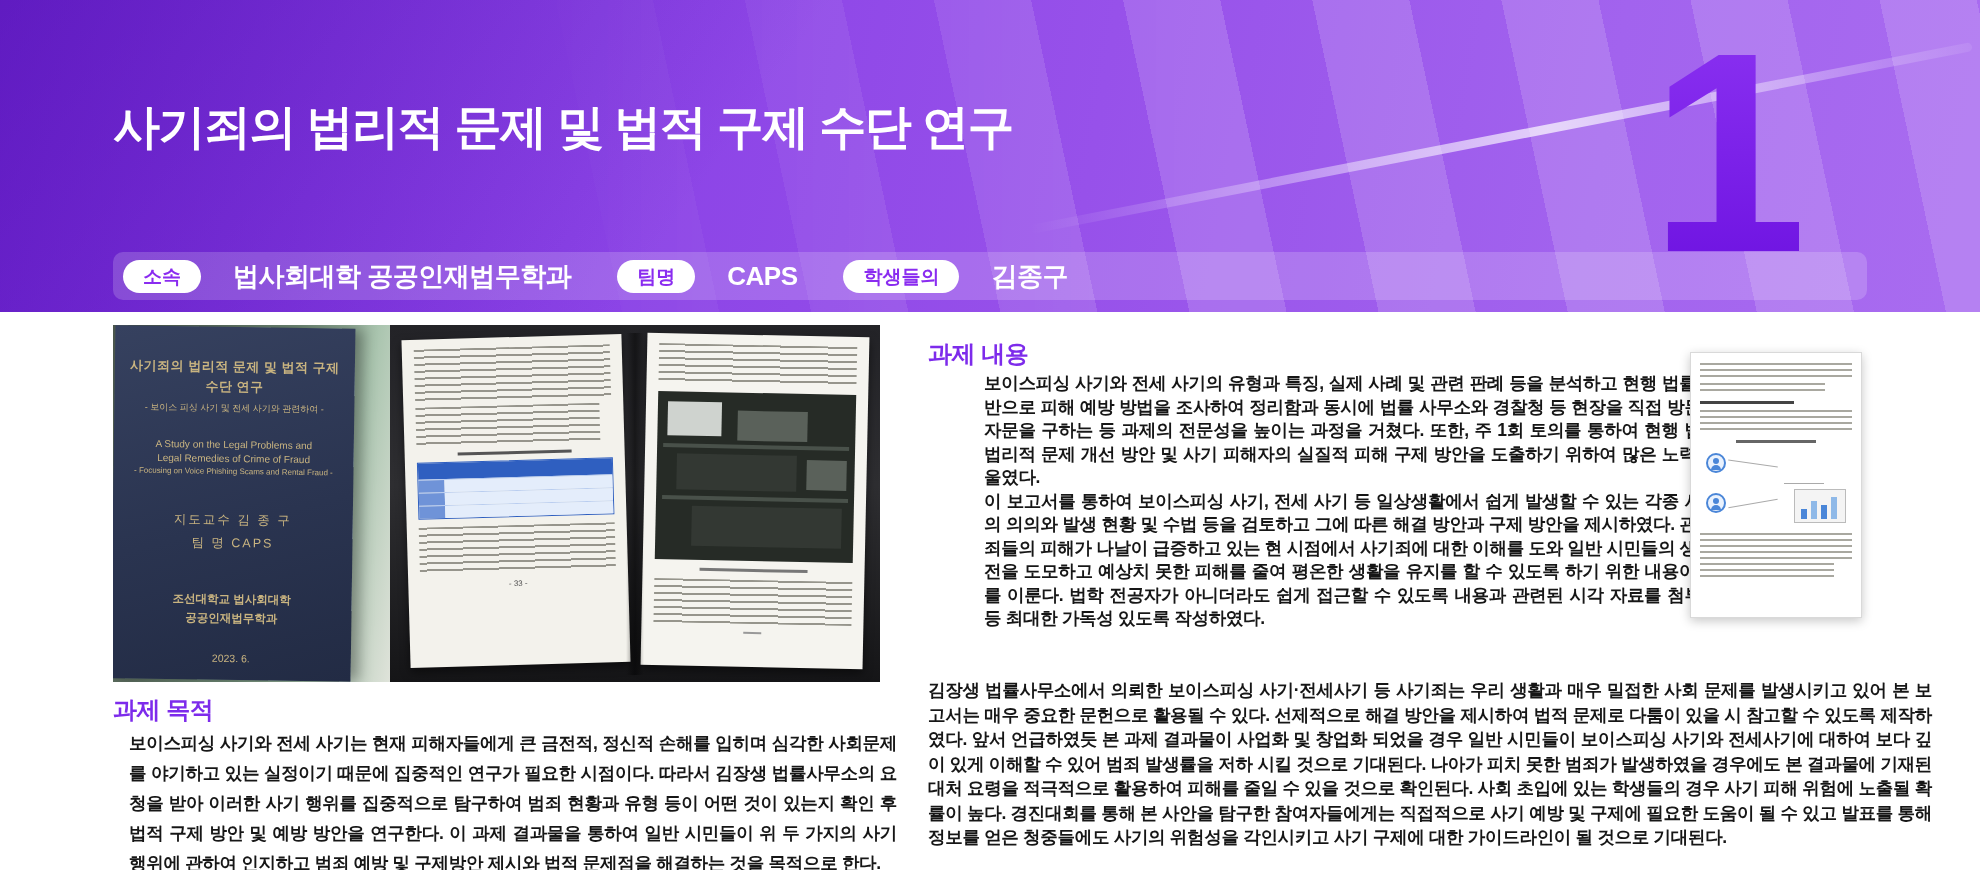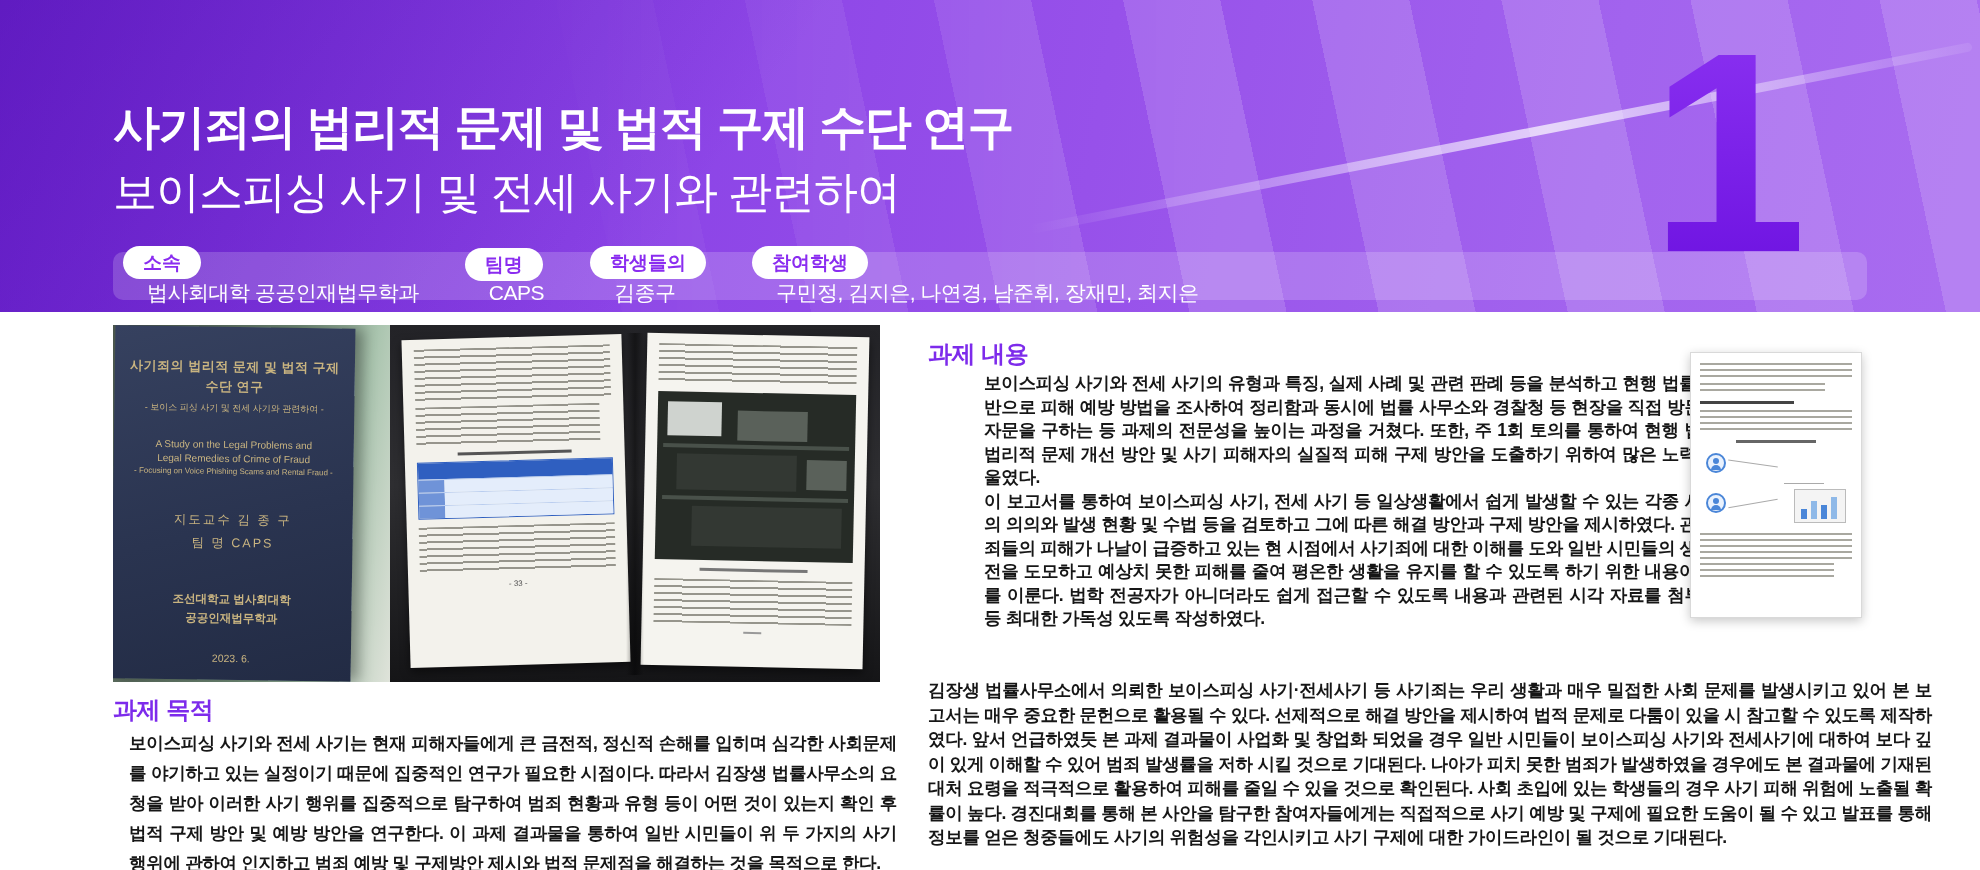--- a/index.html
+++ b/index.html
@@ -28,24 +28,24 @@
          -webkit-background-clip:text; background-clip:text; -webkit-text-fill-color:transparent; }
   .hdr-event { position:absolute; left:113px; top:62px; z-index:2; color:#fff;
          font-size:22px; font-weight:700; letter-spacing:-0.3px; }
   .hdr-title { position:absolute; left:113px; top:96px; z-index:2; color:#fff;
          font-size:47px; font-weight:800; letter-spacing:-1.5px; }
   .hdr-sub { position:absolute; left:113px; top:163px; z-index:2; color:#fff;
          font-size:44px; font-weight:400; letter-spacing:-1px; }
   .strip { position:absolute; left:113px; top:252px; width:1754px; height:48px; z-index:2;
          border-radius:10px; background:rgba(255,255,255,.18);
          display:flex; align-items:center; padding:0 10px; }
-  .meta-group { display:flex; align-items:flex-start; margin-right:46px;flex-direction:column; }
+  .meta-group { display:flex; align-items:center; margin-right:46px; }
   .pill { background:#fff; color:#8a2cf0; font-weight:700; font-size:19px;
          padding:7px 20px; border-radius:999px; line-height:1; white-space:nowrap; }
-  .val { color:#fff; font-size:21px; font-weight:400; margin-left:24px;
+  .val { color:#fff; font-size:26px; font-weight:700; margin-left:32px;
          letter-spacing:-0.5px; white-space:nowrap; }
 
   
   .section-h { position:absolute; font-size:24px; font-weight:700; color:#7d2beb; letter-spacing:-0.5px; }
   .body-txt { position:absolute; color:#161616; font-weight:600; font-size:17.5px;
          letter-spacing:-0.3px; text-align:justify; }
   .body-txt p { margin:0; }
   #purpose-h  { left:113px; top:694px; }
   #purpose-b  { left:129px; top:728px; width:768px; line-height:30px; }
   #content-h  { left:928px; top:338px; }
@@ -122,38 +122,33 @@
 <body>
 
 <div class="page">
 
   <div class="hdr">
     <div class="hdr-stripes"></div>
     <div class="hdr-streak"></div>
     <div class="big-num">1</div>
 
     <div class="hdr-title">사기죄의 법리적 문제 및 법적 구제 수단 연구</div>
-    <div class="hdr-sub">보이스피싱 사기 및 전세 사기와 관련하여</div>
 
     <div class="strip">
       <div class="meta-group">
         <span class="pill">소속</span>
         <span class="val">법사회대학 공공인재법무학과</span>
       </div>
       <div class="meta-group">
         <span class="pill">팀명</span>
         <span class="val">CAPS</span>
       </div>
       <div class="meta-group">
         <span class="pill">학생들의</span>
         <span class="val">김종구</span>
-      </div>
-      <div class="meta-group">
-        <span class="pill">참여학생</span>
-        <span class="val">구민정, 김지은, 나연경, 남준휘, 장재민, 최지은</span>
       </div>
     </div>
   </div>
 
   <div class="photos">
 
     <div class="photo-cover">
       <div class="cover-board">
         <div class="cv-title">사기죄의 법리적 문제 및 법적 구제 수단 연구</div>
         <div class="cv-sub">- 보이스 피싱 사기 및 전세 사기와 관련하여 -</div>

